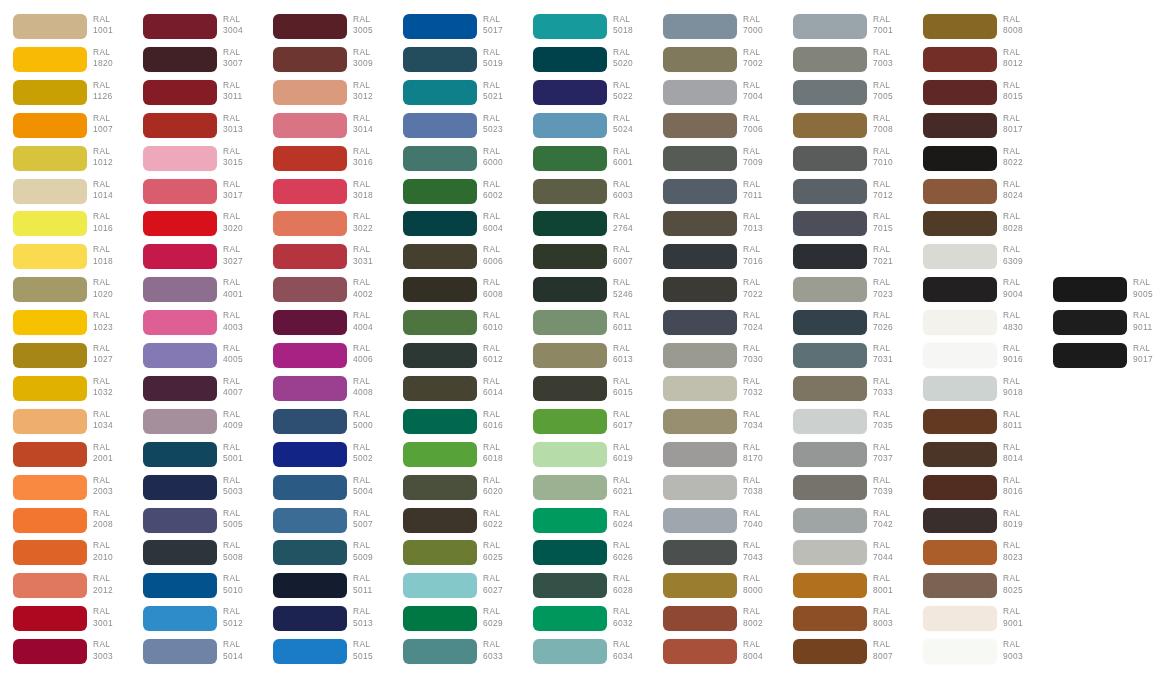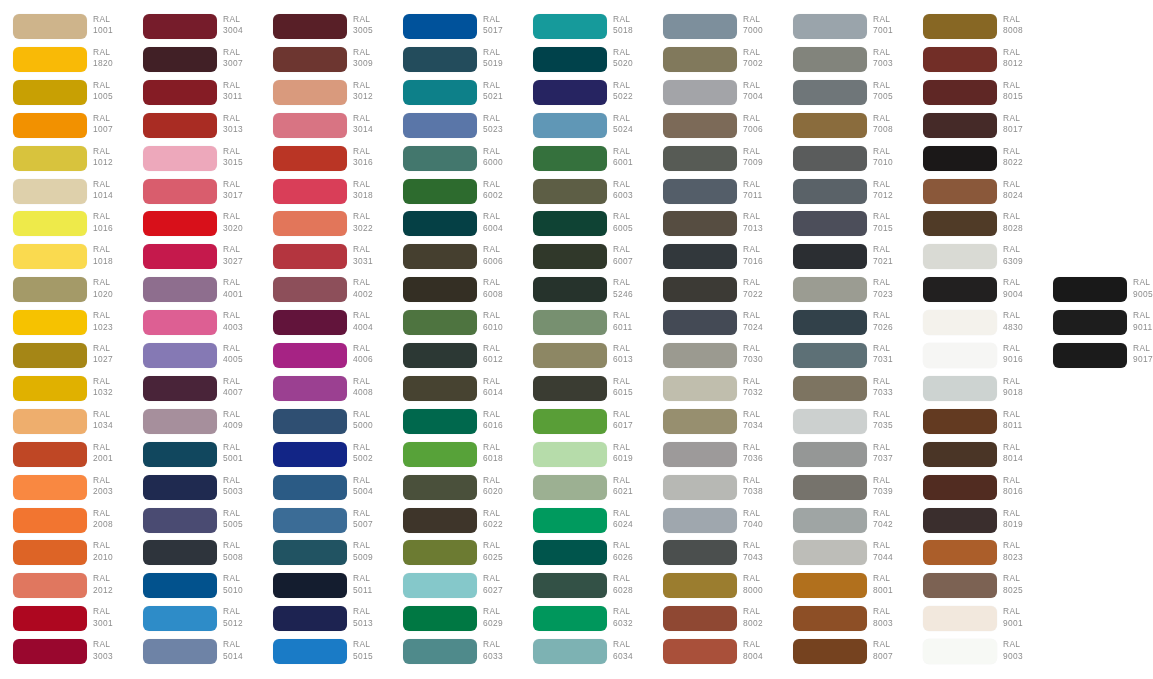--- a/index.html
+++ b/index.html
@@ -74,21 +74,21 @@
         <div class="ral-swatch" style="background: rgb(249, 186, 6); width: 74px; height: 25px;"></div>
         <div class="ral-label" style="color: rgb(141, 141, 141);">
           <span class="ral-prefix">RAL</span>
           <span class="ral-code">1820</span>
         </div>
       </div>
       <div class="ral-item" style="top: 79.8px;">
         <div class="ral-swatch" style="background: rgb(200, 160, 3); width: 74px; height: 25px;"></div>
         <div class="ral-label" style="color: rgb(141, 141, 141);">
           <span class="ral-prefix">RAL</span>
-          <span class="ral-code">1005</span>
+          <span class="ral-code">1126</span>
         </div>
       </div>
       <div class="ral-item" style="top: 112.7px;">
         <div class="ral-swatch" style="background: rgb(242, 145, 0); width: 74px; height: 25px;"></div>
         <div class="ral-label" style="color: rgb(141, 141, 141);">
           <span class="ral-prefix">RAL</span>
           <span class="ral-code">1007</span>
         </div>
       </div>
       <div class="ral-item" style="top: 145.6px;">
@@ -670,21 +670,21 @@
         <div class="ral-swatch" style="background: rgb(93, 94, 69); width: 74px; height: 25px;"></div>
         <div class="ral-label" style="color: rgb(141, 141, 141);">
           <span class="ral-prefix">RAL</span>
           <span class="ral-code">6003</span>
         </div>
       </div>
       <div class="ral-item" style="top: 211.4px;">
         <div class="ral-swatch" style="background: rgb(15, 67, 52); width: 74px; height: 25px;"></div>
         <div class="ral-label" style="color: rgb(141, 141, 141);">
           <span class="ral-prefix">RAL</span>
-          <span class="ral-code">6005</span>
+          <span class="ral-code">2764</span>
         </div>
       </div>
       <div class="ral-item" style="top: 244.3px;">
         <div class="ral-swatch" style="background: rgb(48, 56, 42); width: 74px; height: 25px;"></div>
         <div class="ral-label" style="color: rgb(141, 141, 141);">
           <span class="ral-prefix">RAL</span>
           <span class="ral-code">6007</span>
         </div>
       </div>
       <div class="ral-item" style="top: 277.2px;">
@@ -861,21 +861,21 @@
         <div class="ral-swatch" style="background: rgb(151, 143, 111); width: 74px; height: 25px;"></div>
         <div class="ral-label" style="color: rgb(141, 141, 141);">
           <span class="ral-prefix">RAL</span>
           <span class="ral-code">7034</span>
         </div>
       </div>
       <div class="ral-item" style="top: 441.7px;">
         <div class="ral-swatch" style="background: rgb(157, 154, 154); width: 74px; height: 25px;"></div>
         <div class="ral-label" style="color: rgb(141, 141, 141);">
           <span class="ral-prefix">RAL</span>
-          <span class="ral-code">7036</span>
+          <span class="ral-code">8170</span>
         </div>
       </div>
       <div class="ral-item" style="top: 474.6px;">
         <div class="ral-swatch" style="background: rgb(183, 184, 180); width: 74px; height: 25px;"></div>
         <div class="ral-label" style="color: rgb(141, 141, 141);">
           <span class="ral-prefix">RAL</span>
           <span class="ral-code">7038</span>
         </div>
       </div>
       <div class="ral-item" style="top: 507.5px;">

